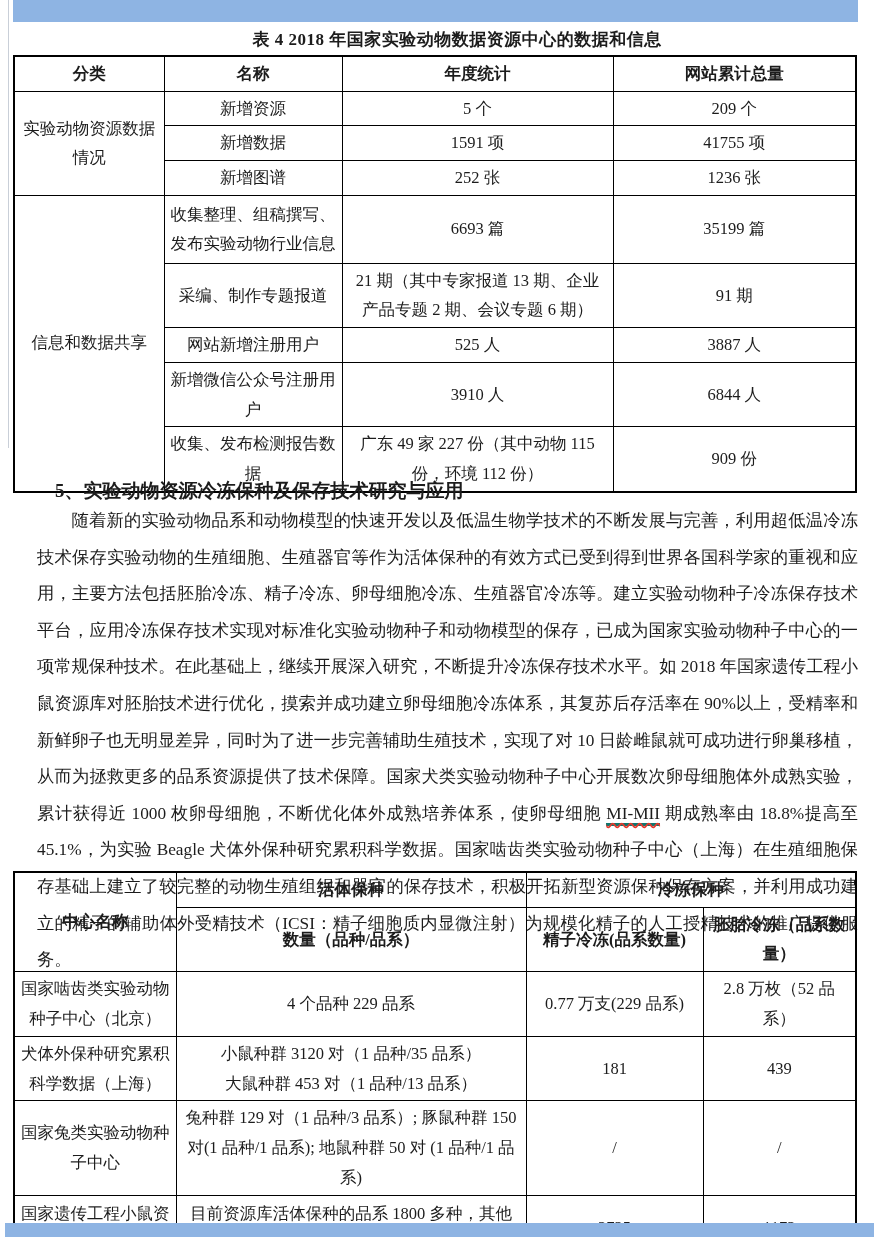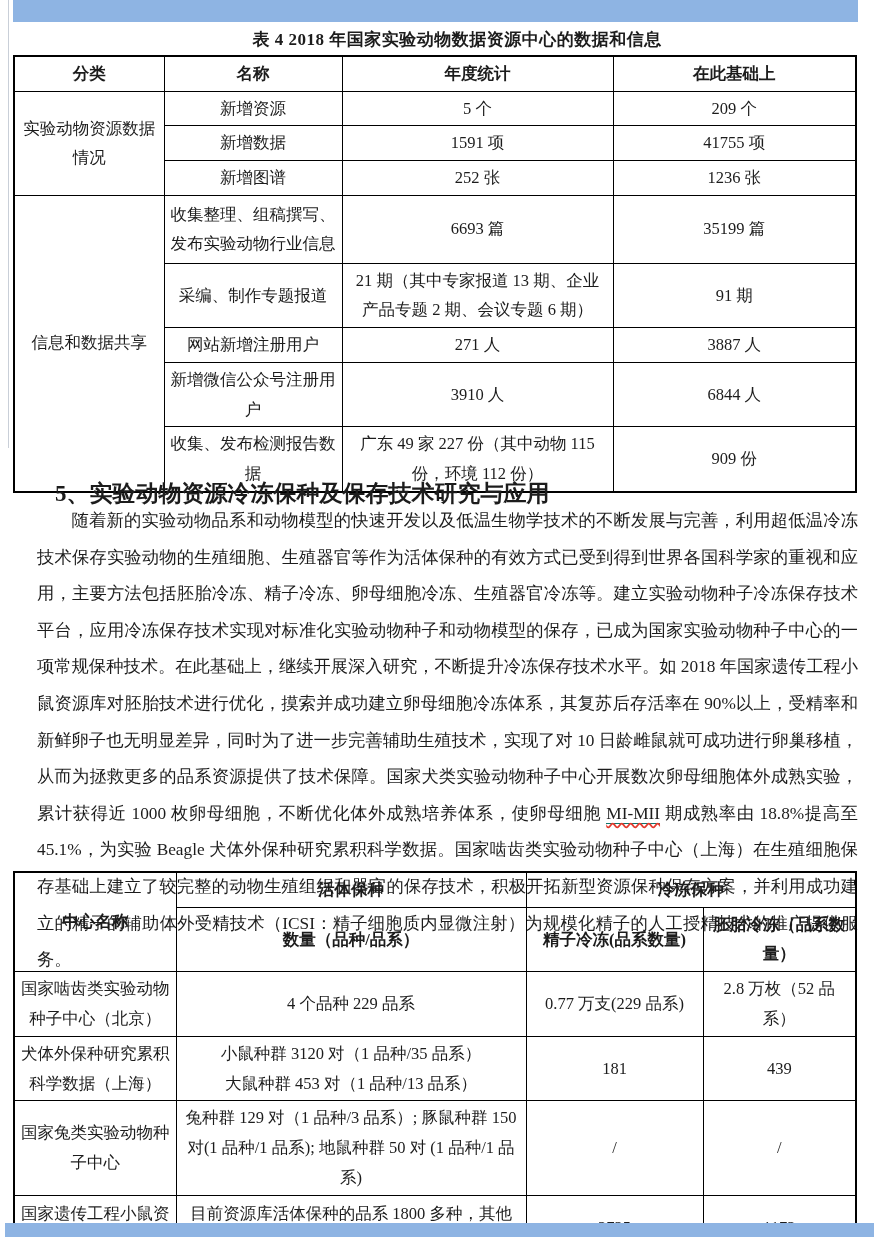--- a/index.html
+++ b/index.html
@@ -31,29 +31,29 @@
     padding:2px 6px;line-height:1.8;
     font-weight:normal;word-break:break-all;
   }
   table.doc{border:2px solid #000;}
   table.doc th{font-weight:bold;}
   #table4{top:55px;}
   #table5{top:871px;}
   tr.hdr th{border-bottom:1.5px solid #000;margin-left:28px;}
   .section-heading{
     position:absolute;left:55px;top:478px;width:800px;
-    font-weight:bold;font-size:23px;
+    font-weight:bold;font-size:19px;
   }
   .body-para{
     position:absolute;left:37px;top:503px;width:821px;
     font-size:17.3px;line-height:36.6px;
     text-align:justify;text-indent:2em;margin:0;
   }
   .misspell{
-    border-bottom:1px solid #0f766e;
+    border-bottom:3px solid #0f766e;
     text-decoration:underline wavy #e23a2e;
     text-decoration-skip-ink:none;
     text-underline-offset:4px;
   }
   .slash{font-size:16.5px;}
 </style>
 </head>
 <body>
 
 <div id="page">
@@ -68,21 +68,21 @@
       <col style="width:150px">
         <col style="width:178px">
         <col style="width:271px">
         <col style="width:243px">
     </colgroup>
     <tbody>
         <tr class="hdr" style="height:35px">
       <th>分类</th>
       <th>名称</th>
       <th>年度统计</th>
-      <th>在此基础上</th>
+      <th>网站累计总量</th>
     </tr>
     <tr style="height:31px">
       <td rowspan="3">实验动物资源数据情况</td>
       <td>新增资源</td>
       <td>5 个</td>
       <td>209 个</td>
     </tr>
     <tr style="height:31px">
       <td>新增数据</td>
       <td>1591 项</td>
@@ -99,21 +99,21 @@
       <td>6693 篇</td>
       <td>35199 篇</td>
     </tr>
     <tr style="height:60px">
       <td>采编、制作专题报道</td>
       <td>21 期（其中专家报道 13 期、企业产品专题 2 期、会议专题 6 期）</td>
       <td>91 期</td>
     </tr>
     <tr style="height:30px">
       <td>网站新增注册用户</td>
-      <td>271 人</td>
+      <td>525 人</td>
       <td>3887 人</td>
     </tr>
     <tr style="height:46px">
       <td>新增微信公众号注册用户</td>
       <td>3910 人</td>
       <td>6844 人</td>
     </tr>
     <tr style="height:62px">
       <td>收集、发布检测报告数据</td>
       <td>广东 49 家 227 份（其中动物 115 份，环境 112 份）</td>

